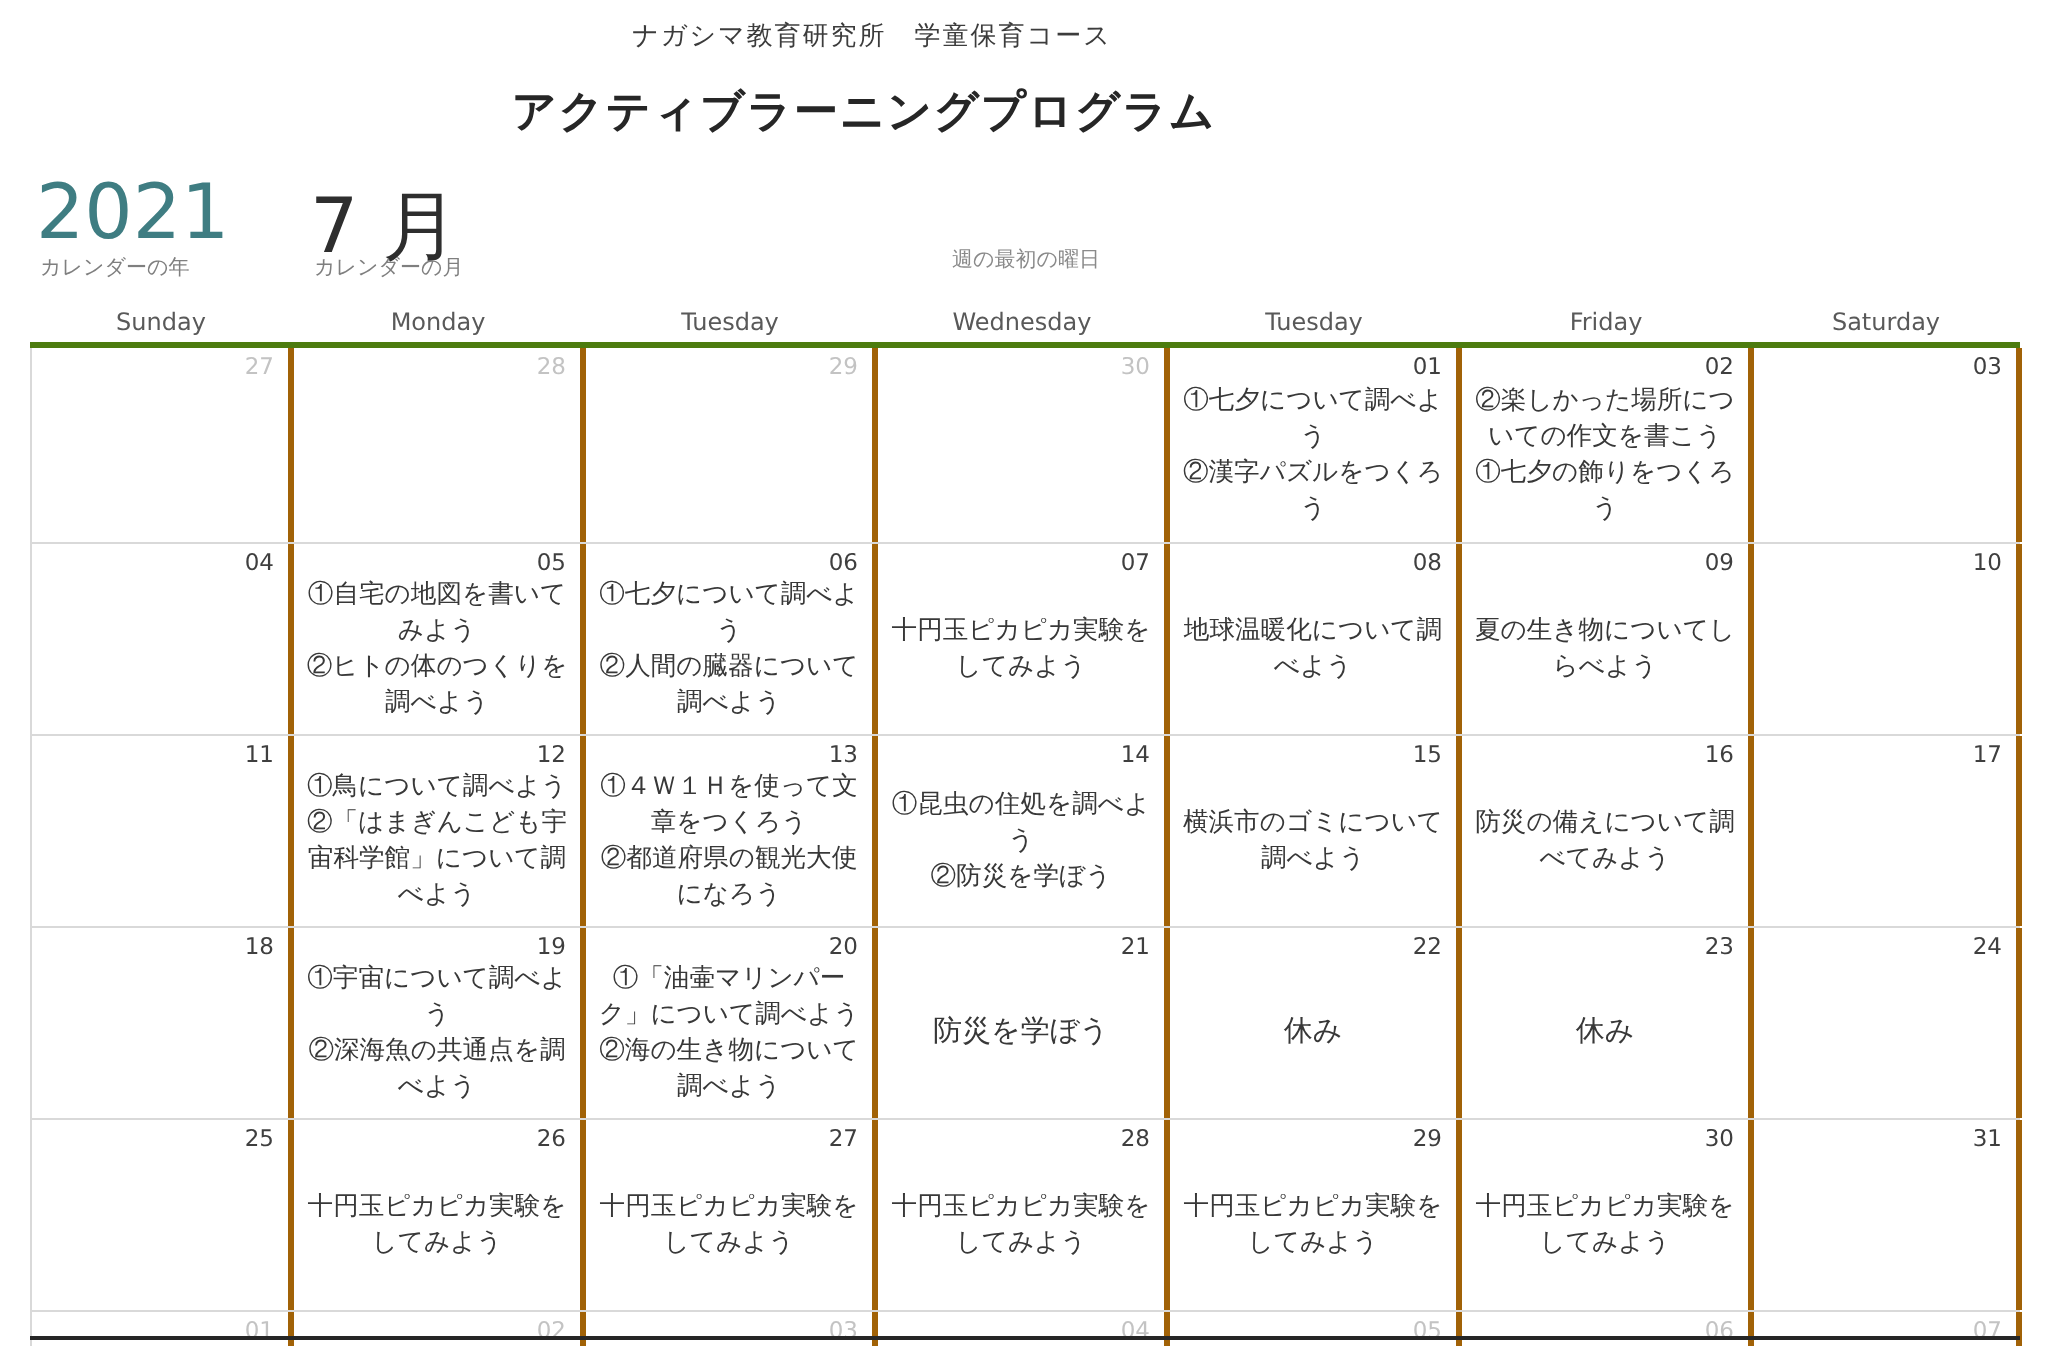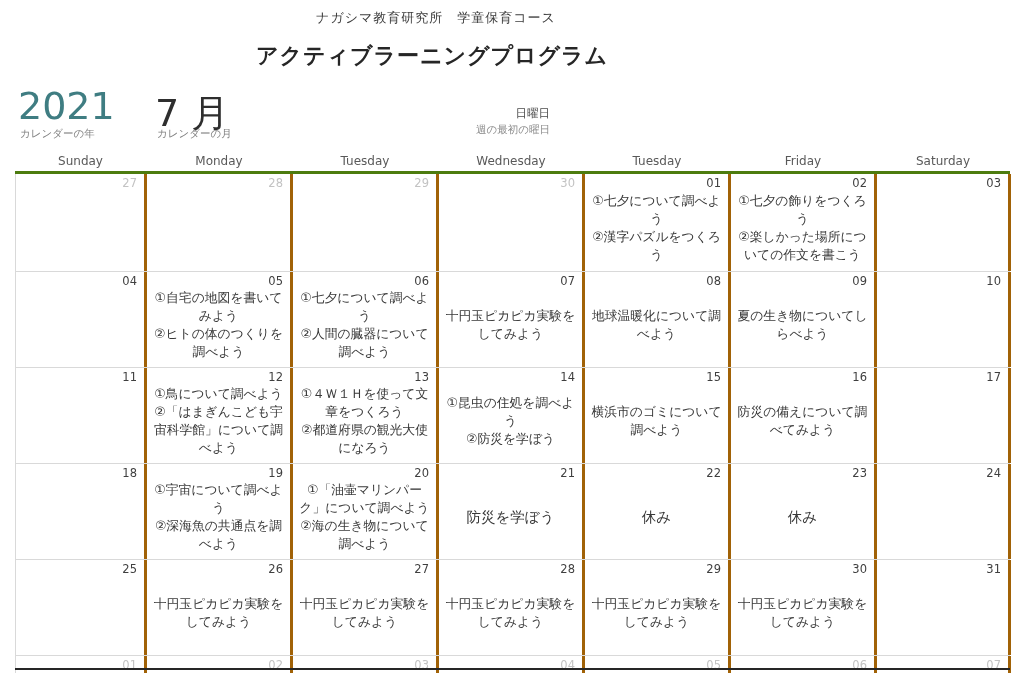--- a/index.html
+++ b/index.html
@@ -35,41 +35,40 @@
   .week-row.partial{height:40px;border-bottom:none;}
   .day-cell{border-right:3px solid #a16207;display:flex;flex-direction:column;
             overflow:hidden;background:#ffffff;}
   .day-num{text-align:right;padding:3px 7px 0 0;font-size:11.5px;color:#3f3f3f;
            line-height:1.2;flex:0 0 auto;}
   .day-cell.other .day-num{color:#c3c3c3;}
   .partial .day-num{color:#c6cacd;}
   .events{flex:1 1 auto;display:flex;flex-direction:column;justify-content:center;
           padding:0 3px 6px 3px;}
   .event{font-size:12.8px;line-height:1.42;color:#383838;text-align:center;
-         word-break:break-all;}
+         word-break:break-all;font-family:Liberation Mono, monospace;}
   .day-cell.large .event{font-size:14.5px;}
 
   .bottom-line{position:absolute;left:15px;top:668px;width:995px;height:2px;
                background:#262626;}
 </style>
 </head>
 <body>
 
 <div class="page">
 
   <div class="title1">ナガシマ教育研究所　学童保育コース</div>
   <div class="title2">アクティブラーニングプログラム</div>
 
   <div class="year-val">2021</div>
   <div class="year-label">カレンダーの年</div>
 
   <div class="month-val">7 月</div>
   <div class="month-label">カレンダーの月</div>
 
-  <div class="firstday-val">日曜日</div>
   <div class="firstday-label">週の最初の曜日</div>
 
   <div class="cal-grid">
     <div class="wd-row">
       <div class="wd">Sunday</div>
       <div class="wd">Monday</div>
       <div class="wd">Tuesday</div>
       <div class="wd">Wednesday</div>
       <div class="wd">Tuesday</div>
       <div class="wd">Friday</div>
@@ -96,22 +95,22 @@
           <div class="day-cell">
     <div class="day-num">01</div>
     <div class="events">
               <div class="event">①七夕について調べよう</div>
               <div class="event">②漢字パズルをつくろう</div>
             </div>
   </div>
           <div class="day-cell">
     <div class="day-num">02</div>
     <div class="events">
+              <div class="event">②楽しかった場所についての作文を書こう</div>
               <div class="event">①七夕の飾りをつくろう</div>
-              <div class="event">②楽しかった場所についての作文を書こう</div>
             </div>
   </div>
           <div class="day-cell">
     <div class="day-num">03</div>
     <div class="events"></div>
   </div>
         </div>
         <div class="week-row">
           <div class="day-cell">
     <div class="day-num">04</div>

